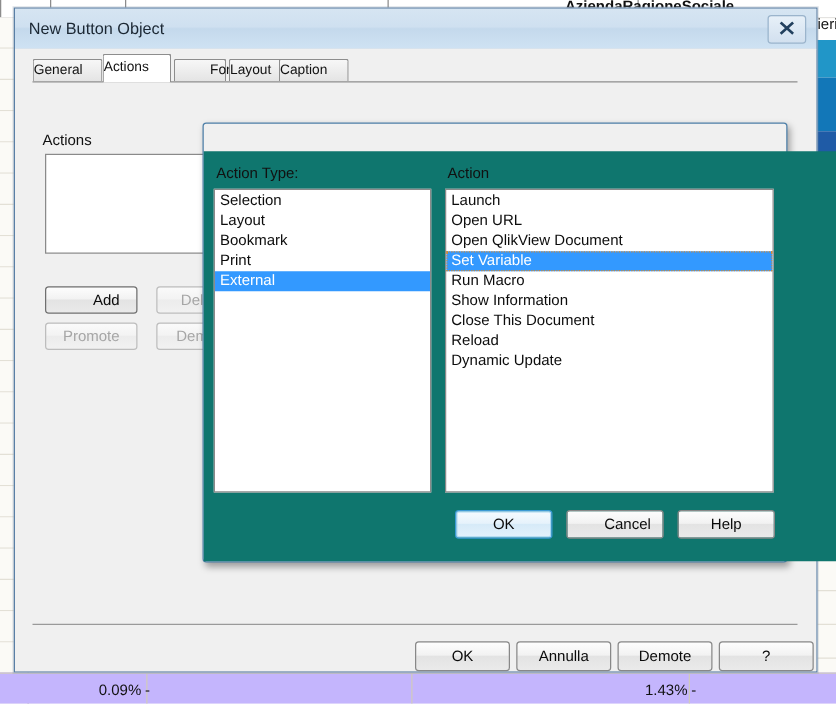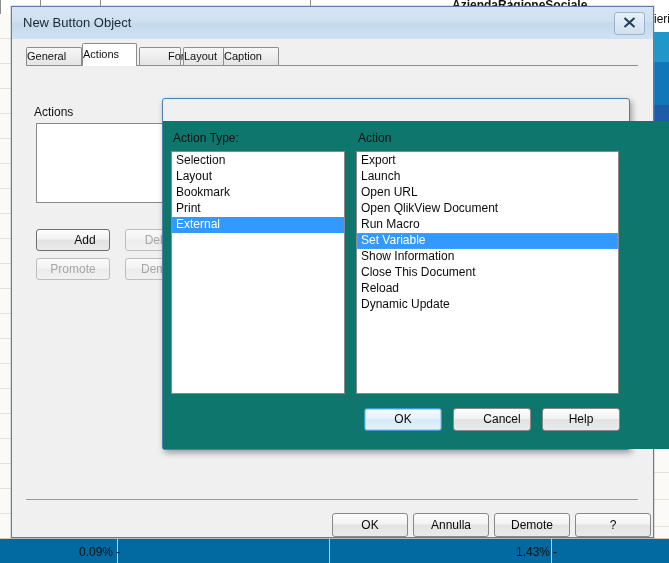--- a/index.html
+++ b/index.html
@@ -109,21 +109,21 @@
     left: 648px; top: 14px;
     font-size: 12px;
     font-weight: normal;
     color: #111;
     white-space: nowrap;
   }
   .bg-bottom-row {
     position: absolute;
     left: 0; top: 538px;
     width: 669px; height: 25px;
-    background: #0369a1;
+    background: #c4b5fd;
     border-top: 1px solid #cfcabd;
   }
   .bg-bottom-row .cellbox {
     position: absolute;
     top: 0; height: 25px;
     border-right: 1px solid #cfcabd;
     box-sizing: border-box;
   }
   .bg-bottom-row .pct {
     position: absolute;
@@ -541,26 +541,25 @@
 
     <div class="listbox" id="aa-type-list">
       <div class="lb-item">Selection</div>
       <div class="lb-item">Layout</div>
       <div class="lb-item">Bookmark</div>
       <div class="lb-item">Print</div>
       <div class="lb-item selected">External</div>
     </div>
 
     <div class="listbox" id="aa-action-list">
-      <div class="lb-item">Export</div>
       <div class="lb-item">Launch</div>
       <div class="lb-item">Open URL</div>
       <div class="lb-item">Open QlikView Document</div>
+      <div class="lb-item selected focused">Set Variable</div>
       <div class="lb-item">Run Macro</div>
-      <div class="lb-item selected focused">Set Variable</div>
       <div class="lb-item">Show Information</div>
       <div class="lb-item">Close This Document</div>
       <div class="lb-item">Reload</div>
       <div class="lb-item">Dynamic Update</div>
     </div>
 
     <div class="btn aa-footer-btn default" id="aabtn-ok">OK</div>
     <div class="btn aa-footer-btn" id="aabtn-cancel">Cancel</div>
     <div class="btn aa-footer-btn" id="aabtn-help">Help</div>
   </div>

